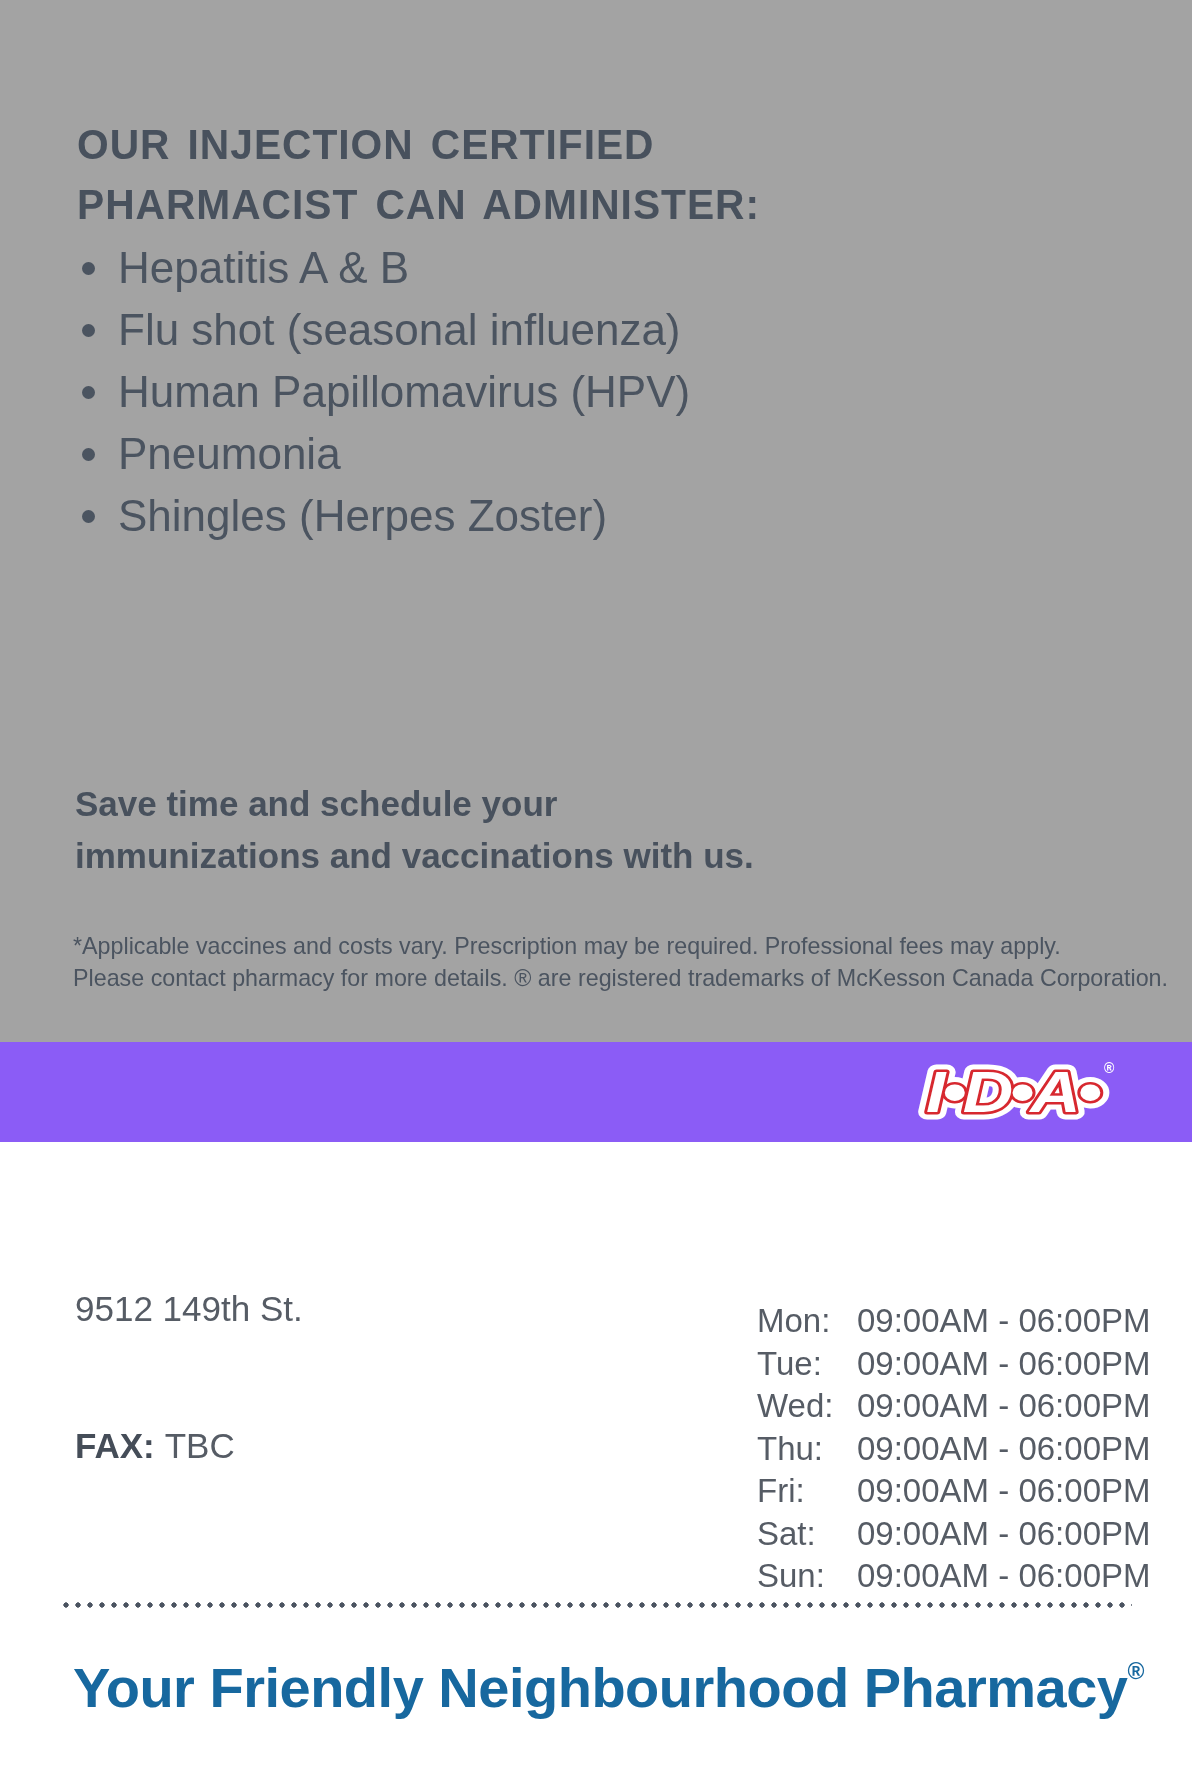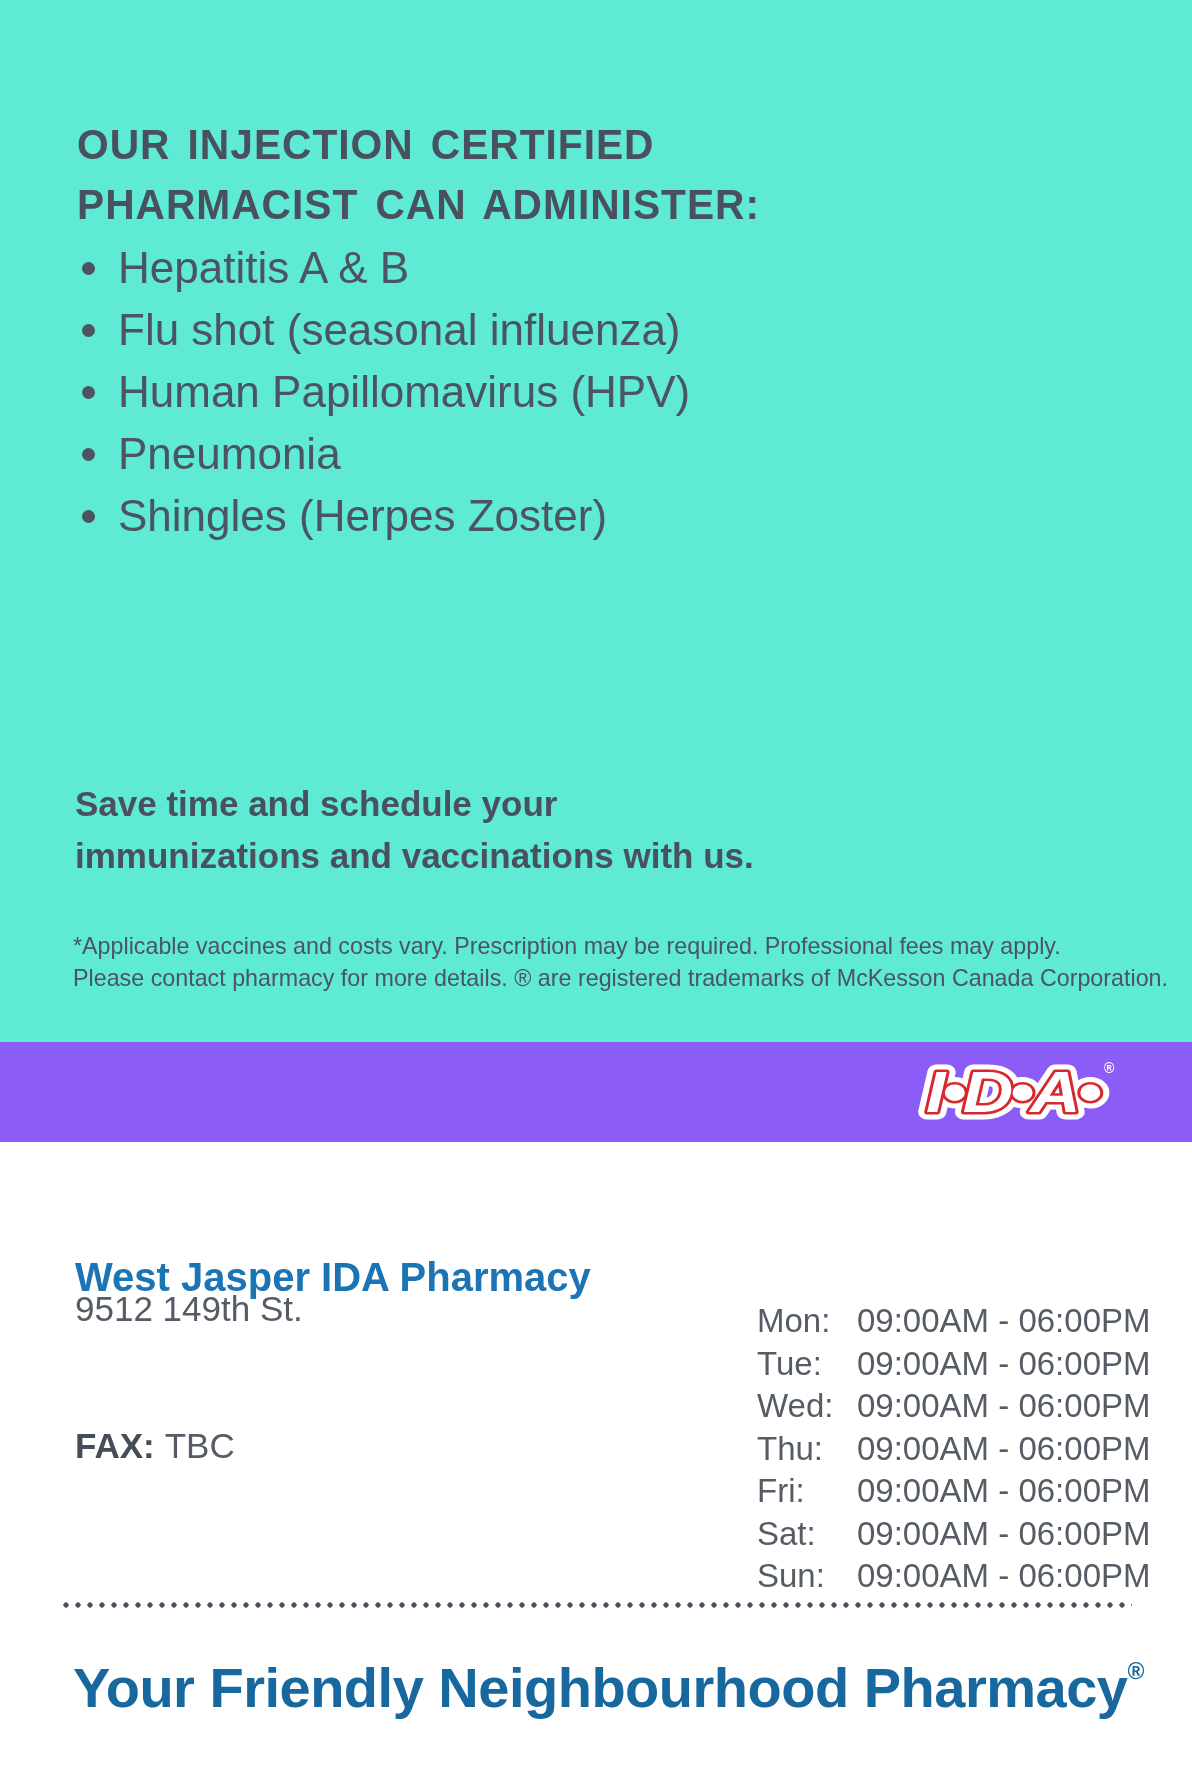--- a/index.html
+++ b/index.html
@@ -2,21 +2,21 @@
 <html><head>
 <meta charset="utf-8">
 <style>
   html,body { margin:0; padding:0; background:#ffffff; }
   .canvas {
     position:relative; width:1192px; height:1785px; background:#ffffff;
     font-family:"Liberation Sans", sans-serif; overflow:hidden;
   }
 
   
-  .administer-panel { position:absolute; left:0; top:0; width:1192px; height:1042px; background:#5eead4; }
+  .administer-panel { position:absolute; left:0; top:0; width:1192px; height:1042px; background:#a3a3a3; }
   .heading {
     position:absolute; left:77px; top:87px;
     font-size:42px; font-weight:bold; line-height:60px;
     color:#48515d; letter-spacing:1px; word-spacing:5px;
     transform:scaleX(0.97); transform-origin:left top;
   }
   .vaccine-list { position:absolute; left:80px; top:237px; margin:0; padding:0; list-style:none; }
   .vaccine-list li {
     position:relative; padding-left:38px;
     font-size:44px; line-height:62px; color:#4b5460;
@@ -116,21 +116,20 @@
   <section class="brand-band">
     <svg class="ida-logo" width="206" height="74" viewBox="0 0 206 74" aria-hidden="true">
       <g font-family="'Liberation Sans', sans-serif" font-weight="bold" font-style="italic">
         <text x="10" y="57" font-size="58" letter-spacing="-3" stroke="#ffffff" stroke-width="15" stroke-linejoin="round" fill="none" textLength="172" lengthAdjust="spacingAndGlyphs">I•D•A•</text>
         <text x="10" y="57" font-size="58" letter-spacing="-3" stroke="#d7282f" stroke-width="5" stroke-linejoin="round" fill="#ffffff" paint-order="stroke" textLength="172" lengthAdjust="spacingAndGlyphs">I•D•A•</text>
         <text x="188" y="18" font-size="14" font-style="normal" fill="#ffffff">®</text>
       </g>
     </svg>
   </section>
 
-  <h2 class="store-name">West Jasper IDA Pharmacy</h2>
 
   <div class="address">
     <div>9512 149th St.</div>
   </div>
 
   <div class="contact">
     <div>
       <span class="lbl">FAX:</span><span>TBC</span>
     </div>
   </div>

